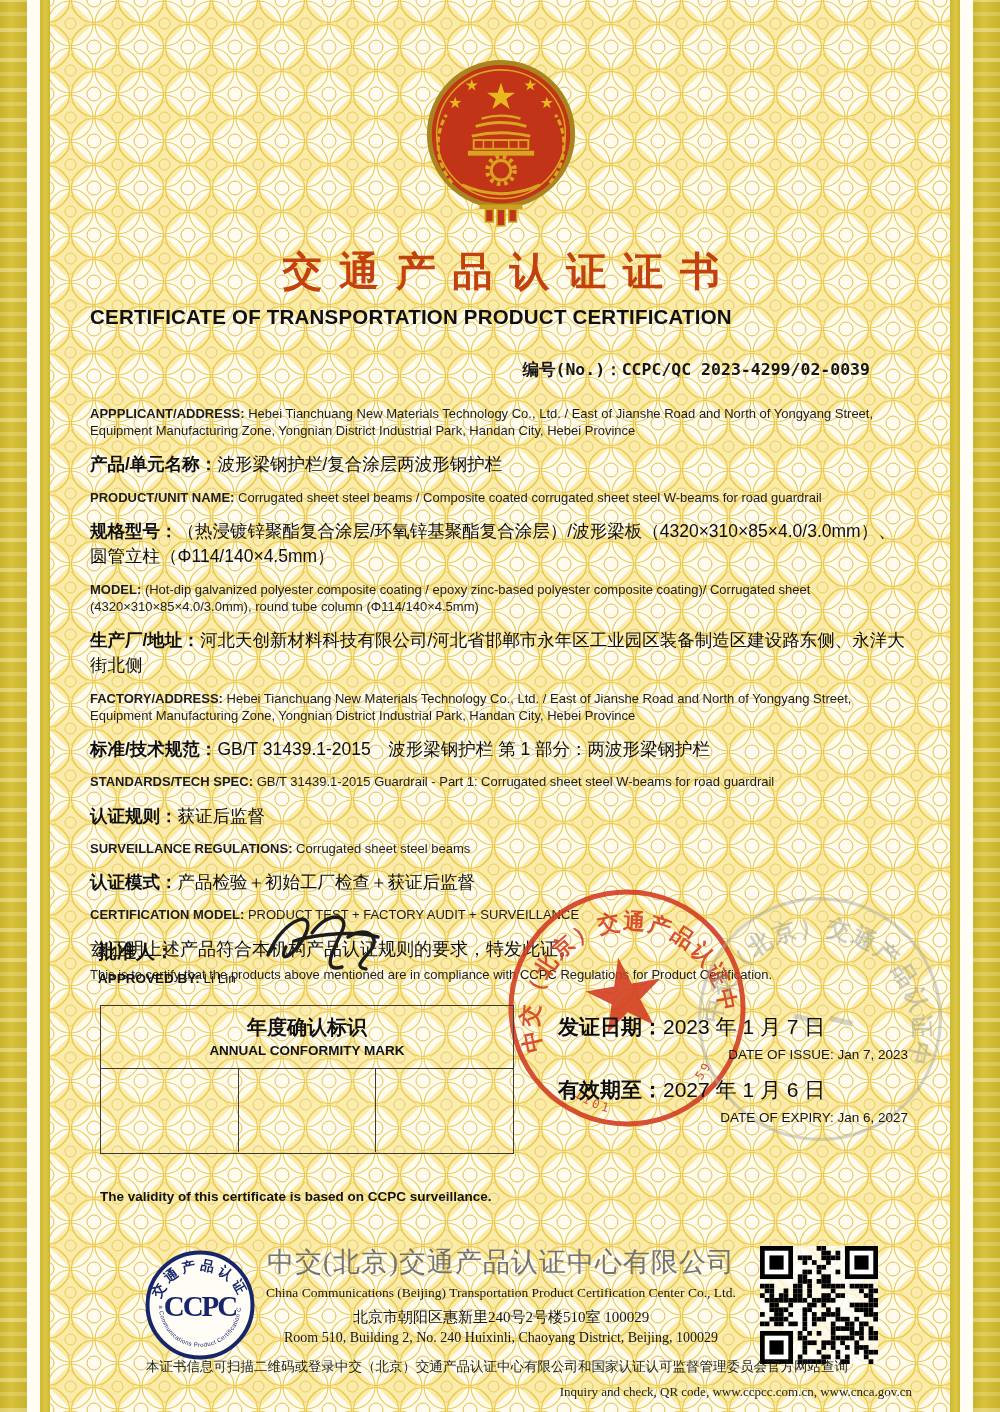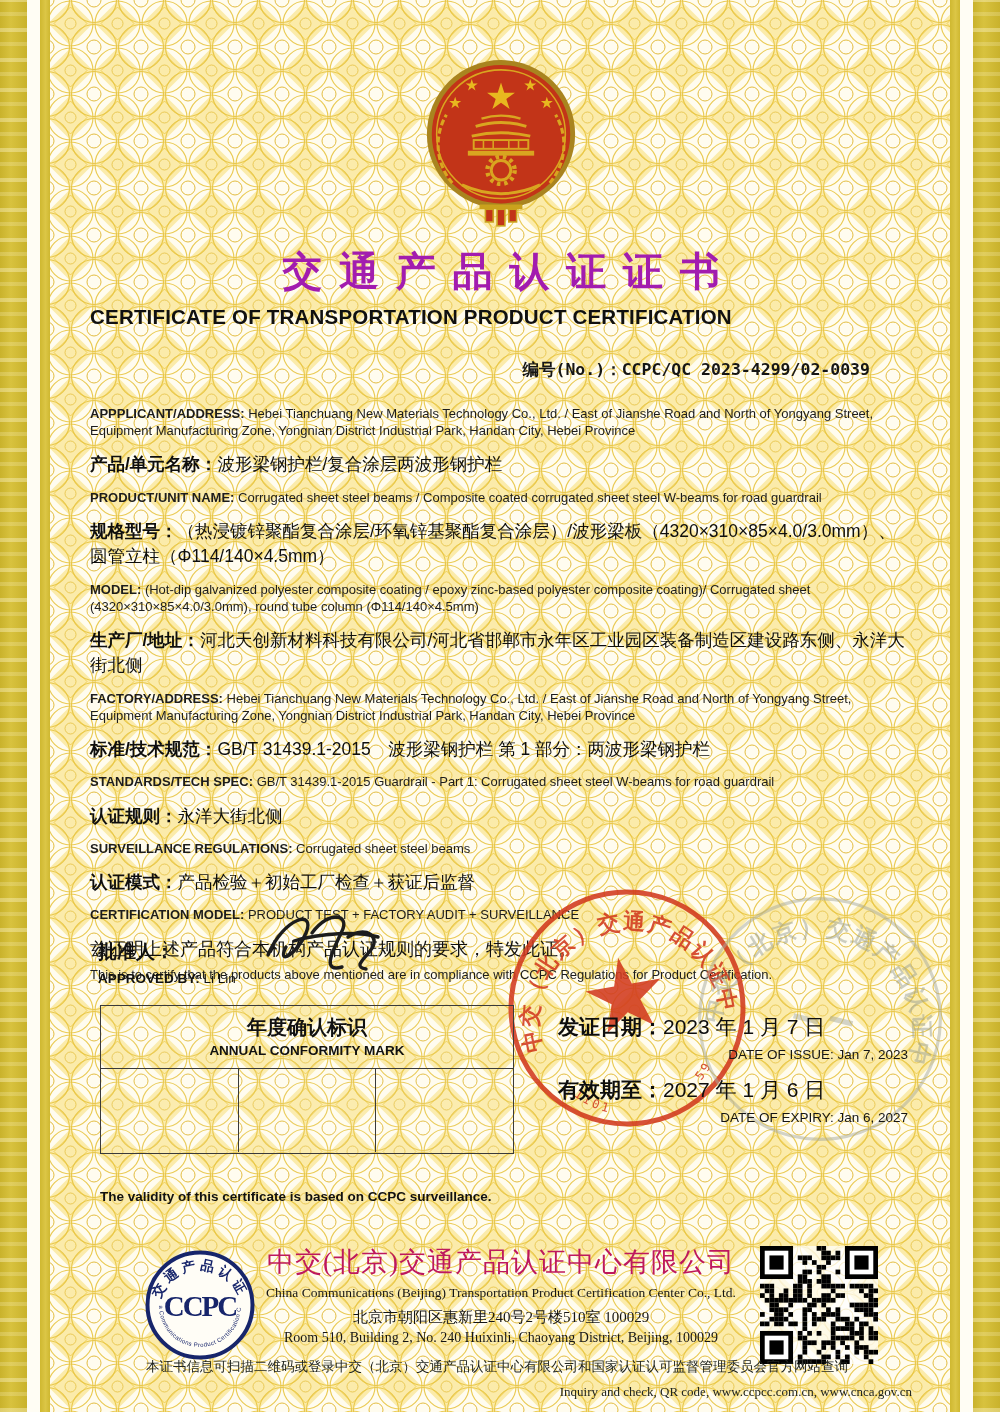--- a/index.html
+++ b/index.html
@@ -26,21 +26,21 @@
   .band-gap{width:13px;background:#fffdf4;}
   .band-inner{width:10px;background:linear-gradient(90deg,#cfb830,#dcc646 55%,#cfb830);}
   .pos-l0{left:0;} .pos-l1{left:27px;} .pos-l2{left:40px;}
   .pos-r0{right:0;} .pos-r1{right:27px;} .pos-r2{right:40px;}
 
   
   .content{position:absolute;left:90px;right:88px;top:0;z-index:3;}
   .emblem-wrap{width:156px;margin:56px auto 0;}
   .cert-title{
     margin-top:12px;text-align:center;font-size:40px;font-weight:bold;
-    letter-spacing:.42em;text-indent:.42em;color:#a21caf;
+    letter-spacing:.42em;text-indent:.42em;color:#c2410c;
     font-family:Liberation Mono, monospace;
   }
   .cert-subtitle{
     margin-top:6px;text-align:left;font-size:20.5px;font-weight:bold;color:#101010;
     letter-spacing:.2px;
   }
   .cert-number{
     margin-top:30px;text-align:right;padding-right:42px;
     font-size:16.5px;font-weight:bold;color:#151515;
     font-family:"DejaVu Sans Mono",monospace;
@@ -81,21 +81,21 @@
   .date-gap{height:14px;}
 
   .validity-cn{position:absolute;left:10px;top:268px;font-size:14.5px;color:#101010;}
   .validity-en{position:absolute;left:10px;top:294px;font-size:13.5px;font-weight:bold;color:#101010;}
 
   
   .footer{position:absolute;left:90px;right:88px;top:1240px;height:172px;z-index:3;}
   .ccpc-logo{position:absolute;left:55px;top:10px;}
   .org-block{position:absolute;left:130px;right:130px;top:4px;text-align:center;
     font-family:"Liberation Serif","DejaVu Serif",serif;}
-  .org-cn{font-size:27px;color:#be185d;letter-spacing:1px;}
+  .org-cn{font-size:27px;color:#737373;letter-spacing:1px;}
   .org-en{font-size:13.5px;margin-top:5px;color:#151515;}
   .addr-cn{font-size:15px;margin-top:7px;color:#151515;}
   .addr-en{font-size:14px;margin-top:3px;color:#151515;}
   .qr{position:absolute;right:34px;top:6px;}
   .note-cn{position:absolute;left:0;right:8px;top:118px;text-align:center;font-size:13.5px;
     color:#20241f;font-family:"Liberation Serif","DejaVu Serif",serif;}
   .note-en{position:absolute;left:0;right:0;top:144px;text-align:right;font-size:13px;
     color:#20241f;font-family:"Liberation Serif","DejaVu Serif",serif;}
 </style>
 </head>
@@ -188,21 +188,21 @@
     </div>
     <div class="field">
       <div class="cn"><span class="lab">生产厂/地址：</span><span class="val">河北天创新材料科技有限公司/河北省邯郸市永年区工业园区装备制造区建设路东侧、永洋大街北侧</span></div>
       <div class="en"><span class="lab">FACTORY/ADDRESS:</span> <span class="val">Hebei Tianchuang New Materials Technology Co., Ltd. / East of Jianshe Road and North of Yongyang Street, Equipment Manufacturing Zone, Yongnian District Industrial Park, Handan City, Hebei Province</span></div>
     </div>
     <div class="field">
       <div class="cn"><span class="lab">标准/技术规范：</span><span class="val">GB/T 31439.1-2015　波形梁钢护栏 第 1 部分：两波形梁钢护栏</span></div>
       <div class="en"><span class="lab">STANDARDS/TECH SPEC:</span> <span class="val">GB/T 31439.1-2015 Guardrail - Part 1: Corrugated sheet steel W-beams for road guardrail</span></div>
     </div>
     <div class="field">
-      <div class="cn"><span class="lab">认证规则：</span><span class="val">永洋大街北侧</span></div>
+      <div class="cn"><span class="lab">认证规则：</span><span class="val">获证后监督</span></div>
       <div class="en"><span class="lab">SURVEILLANCE REGULATIONS:</span> <span class="val">Corrugated sheet steel beams</span></div>
     </div>
     <div class="field">
       <div class="cn"><span class="lab">认证模式：</span><span class="val">产品检验＋初始工厂检查＋获证后监督</span></div>
       <div class="en"><span class="lab">CERTIFICATION MODEL:</span> <span class="val">PRODUCT TEST + FACTORY AUDIT + SURVEILLANCE</span></div>
     </div>
     <div class="field declaration">
       <div class="cn">兹证明上述产品符合本机构产品认证规则的要求，特发此证。</div>
       <div class="en">This is to certify that the products above mentioned are in compliance with CCPC Regulations for Product Certification.</div>
     </div>

